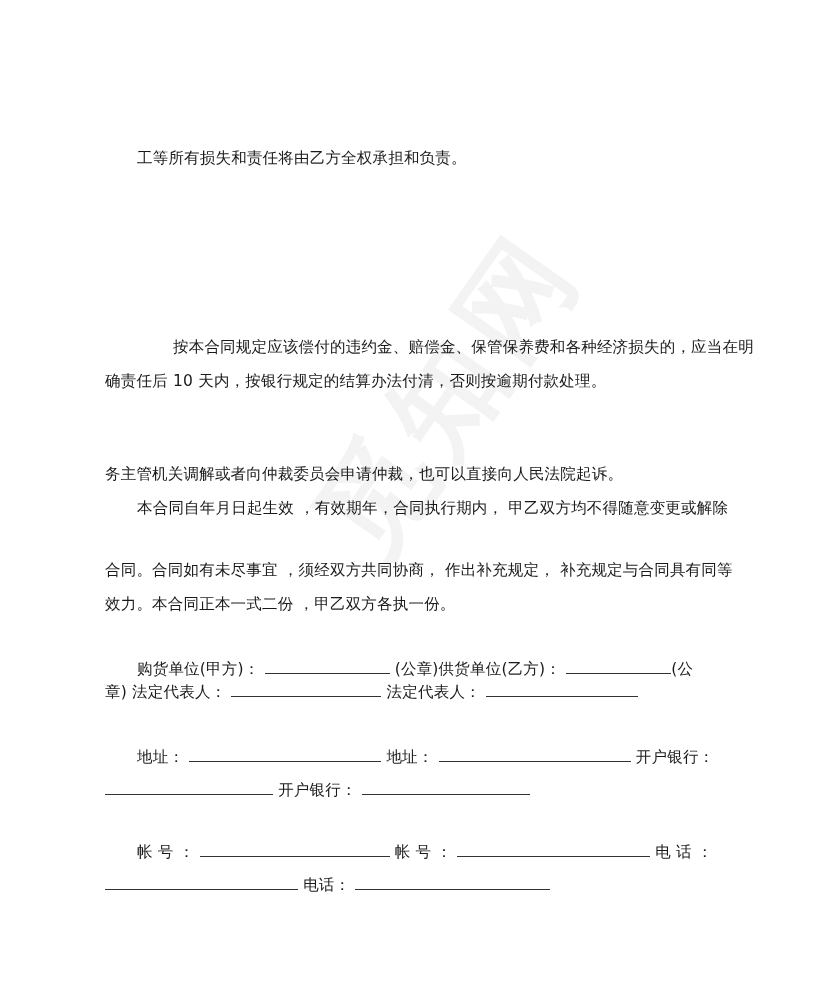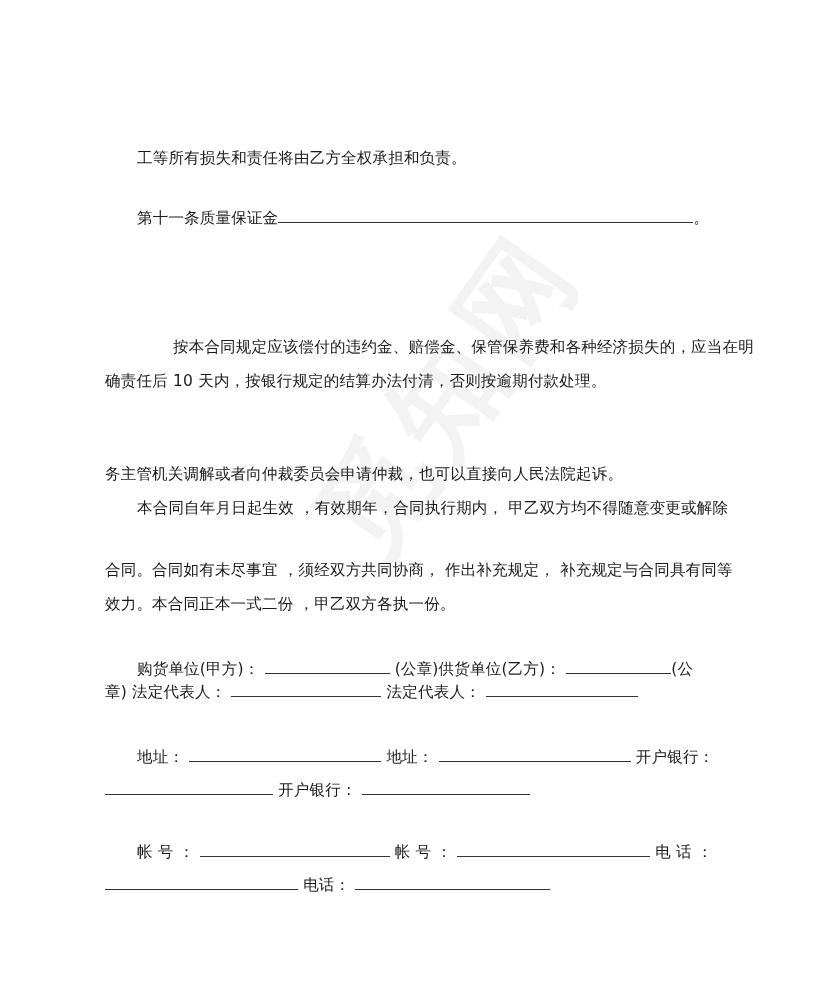--- a/index.html
+++ b/index.html
@@ -14,23 +14,20 @@
                pointer-events:none; white-space:nowrap; }
 </style>
 </head>
 <body>
 
 <div class="page">
   <div class="watermark">觅知网</div>
 
   <div class="line ind" style="top:148px;">工等所有损失和责任将由乙方全权承担和负责。</div>
 
-  <div class="line ind" style="top:208px;">
-    <span>第十一条质量保证金</span><span class="blank" style="width:415px;"></span><span>。</span>
-  </div>
 
 
   <div class="line ind" style="top:337px;margin-left:36px;">按本合同规定应该偿付的违约金、赔偿金、保管保养费和各种经济损失的，应当在明</div>
   <div class="line" style="top:371px;">确责任后 10 天内，按银行规定的结算办法付清，否则按逾期付款处理。</div>
 
   <div class="line" style="top:464px;">务主管机关调解或者向仲裁委员会申请仲裁，也可以直接向人民法院起诉。</div>
 
   <div class="line ind" style="top:498px;">本合同自年月日起生效 ，有效期年，合同执行期内， 甲乙双方均不得随意变更或解除</div>
   <div class="line" style="top:560px;">合同。合同如有未尽事宜 ，须经双方共同协商， 作出补充规定， 补充规定与合同具有同等</div>
   <div class="line" style="top:594px;">效力。本合同正本一式二份 ，甲乙双方各执一份。</div>

